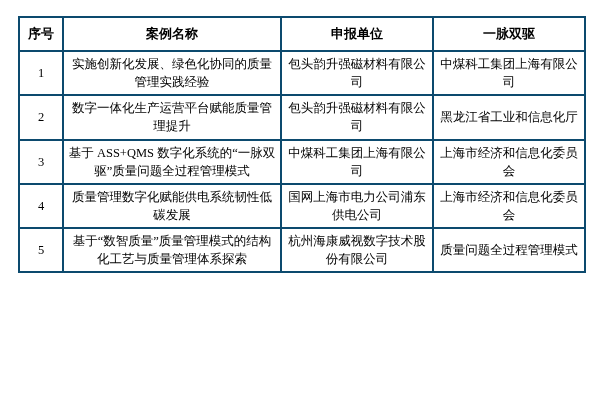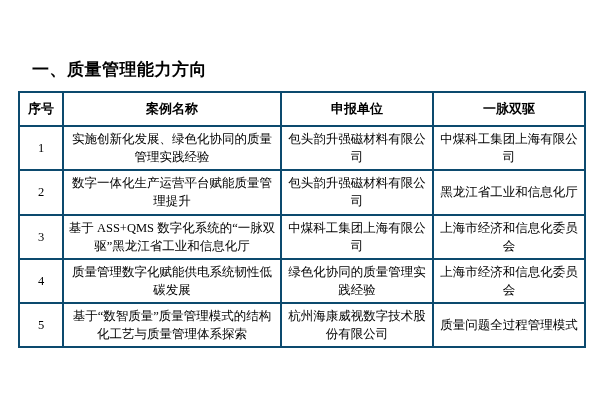--- a/index.html
+++ b/index.html
@@ -70,21 +70,20 @@
     padding-right: 7px;
   }
   .row-h { height: 44px; }
 </style>
 </head>
 <body>
 
 <div class="page">
 
 
-  <div class="section-heading">一、质量管理能力方向</div>
 
   <table class="case-table">
     <colgroup>
       <col class="c-index">
       <col class="c-name">
       <col class="c-apply">
       <col class="c-recommend">
     </colgroup>
     <thead>
       <tr>
@@ -102,28 +101,28 @@
         <td>中煤科工集团上海有限公司</td>
       </tr>
       <tr class="row-h">
         <td class="cell-index">2</td>
         <td class="cell-name">数字一体化生产运营平台赋能质量管理提升</td>
         <td>包头韵升强磁材料有限公司</td>
         <td>黑龙江省工业和信息化厅</td>
       </tr>
       <tr class="row-h">
         <td class="cell-index">3</td>
-        <td class="cell-name">基于 ASS+QMS 数字化系统的“一脉双驱”黑龙江省工业和信息化厅</td>
+        <td class="cell-name">基于 ASS+QMS 数字化系统的“一脉双驱”质量问题全过程管理模式</td>
         <td>中煤科工集团上海有限公司</td>
         <td>上海市经济和信息化委员会</td>
       </tr>
       <tr class="row-h">
         <td class="cell-index">4</td>
         <td class="cell-name">质量管理数字化赋能供电系统韧性低碳发展</td>
-        <td>绿色化协同的质量管理实践经验</td>
+        <td>国网上海市电力公司浦东供电公司</td>
         <td>上海市经济和信息化委员会</td>
       </tr>
       <tr class="row-h">
         <td class="cell-index">5</td>
         <td class="cell-name">基于“数智质量”质量管理模式的结构化工艺与质量管理体系探索</td>
         <td>杭州海康威视数字技术股份有限公司</td>
         <td>质量问题全过程管理模式</td>
       </tr>
     </tbody>
   </table>

